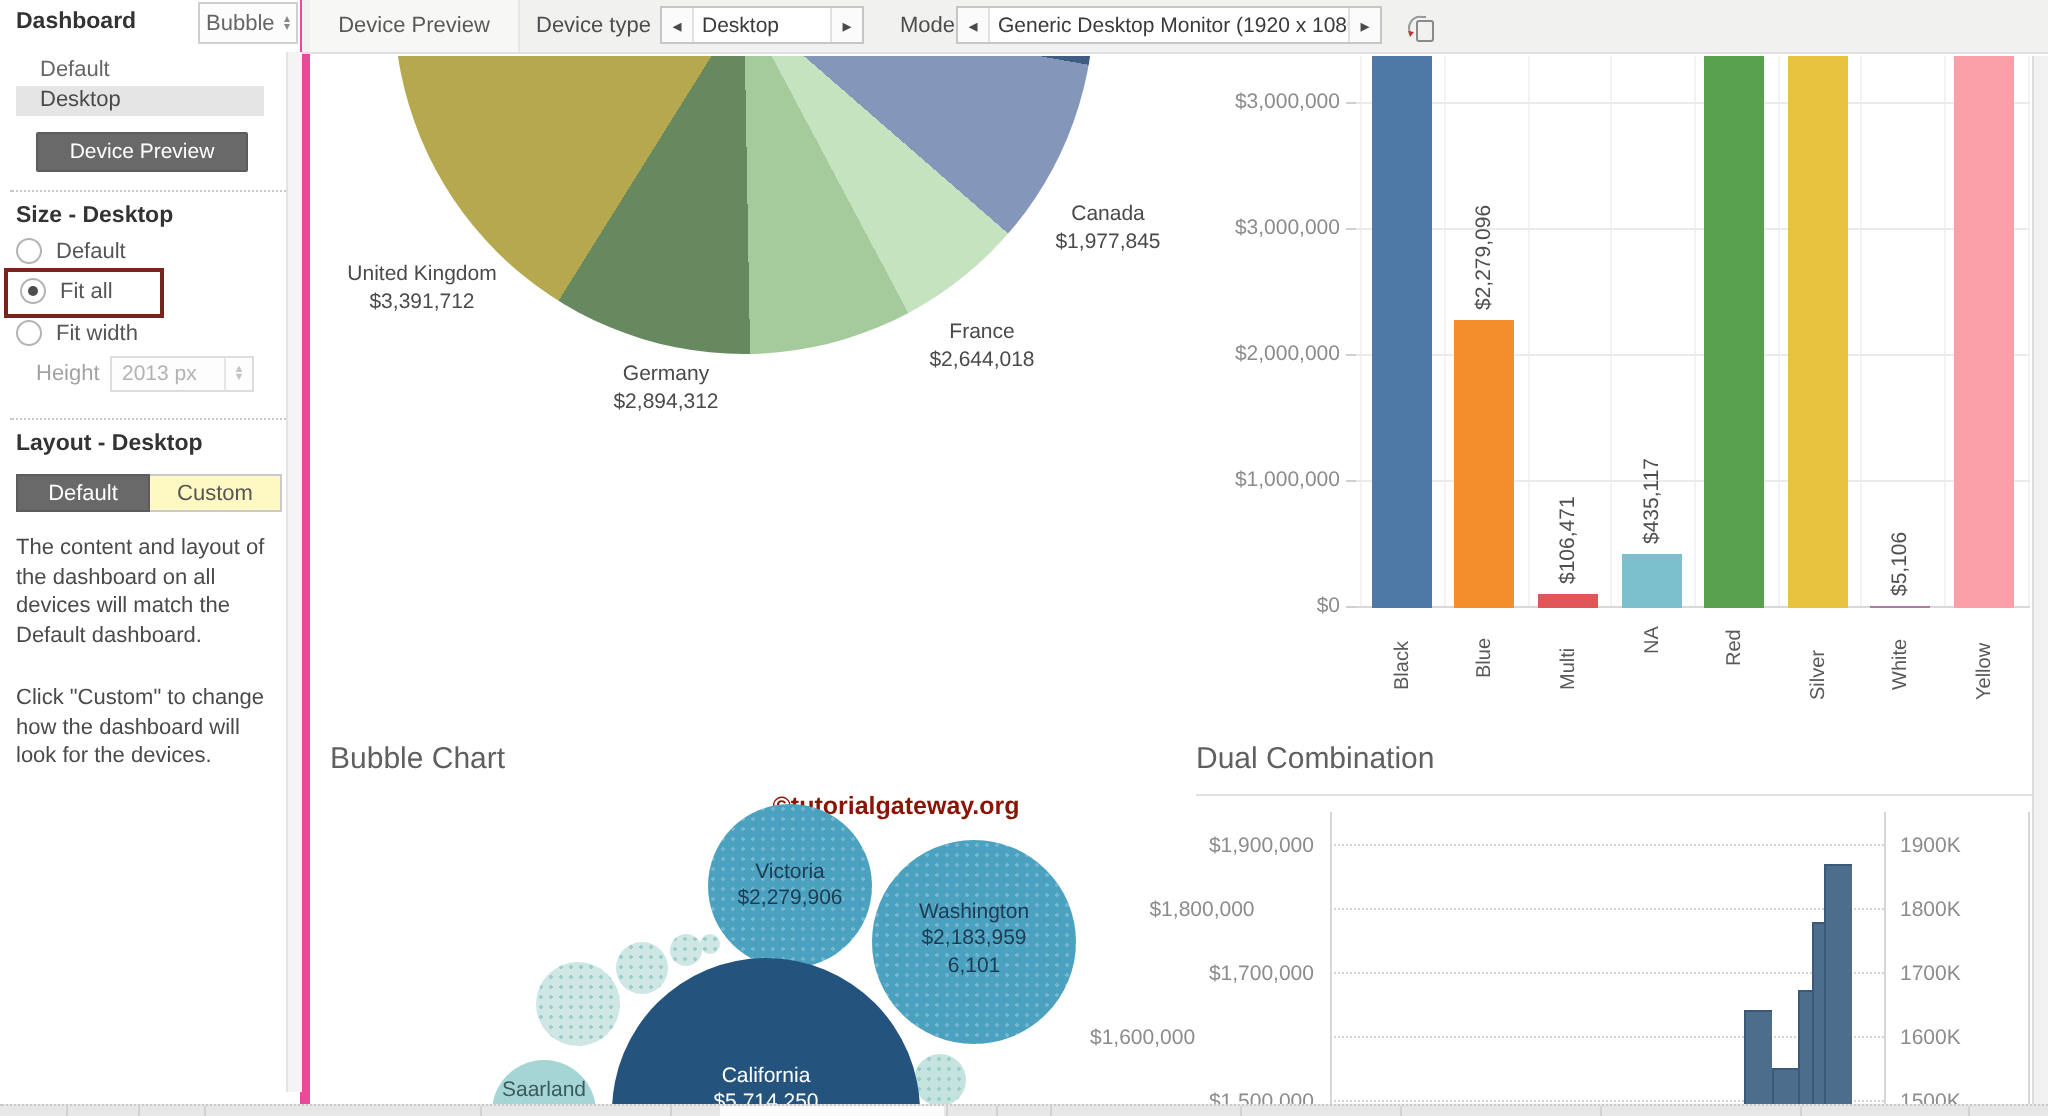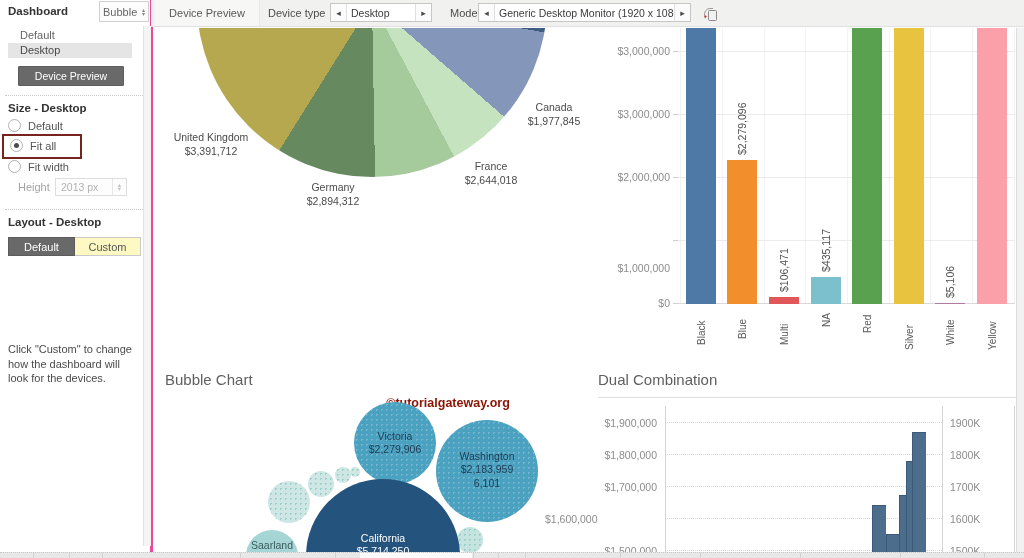--- a/index.html
+++ b/index.html
@@ -1,20 +1,20 @@
 <!DOCTYPE html>
 <html><head>
 <meta charset="utf-8">
 <style>
   html,body{margin:0;padding:0;background:#fff;}
   #stage{position:relative;width:1024px;height:558px;overflow:hidden;
          font-family:"Liberation Sans",sans-serif;background:#fff;}
   .abs{position:absolute;}
   
-  #sidebar{left:0;top:0;width:150px;height:552px;background:#fff;border-right:3px solid #ec4899;}
+  #sidebar{left:0;top:0;width:150px;height:552px;background:#fff;border-right:5px solid #ec4899;}
   #sb-scroll{left:143px;top:26px;width:7px;height:520px;background:#f4f4f4;border-left:1px solid #e3e3e3;}
   .sb-tab-label{font-size:11.5px;color:#333;font-weight:bold;}
   #tab-layout-box{left:99px;top:1px;width:50px;height:21px;border:1px solid #cfcfcf;background:#fcfcfc;
       display:flex;align-items:center;justify-content:space-between;padding:0 3px;box-sizing:border-box;}
   #tab-layout-box span.lbl{font-size:11px;color:#666;font-weight:normal;}
   .updown{display:flex;flex-direction:column;line-height:4px;font-size:6px;color:#888;}
   .sb-item{font-size:11px;color:#666;}
   #desktop-row{left:8px;top:43px;width:124px;height:15px;background:#e5e5e5;}
   #desktop-row span{position:absolute;left:12px;top:1px;font-size:11px;color:#4a4a4a;}
   #device-preview-btn{left:18px;top:66px;width:104px;height:18px;background:#696969;border:1px solid #5c5c5c;
@@ -102,20 +102,21 @@
           <span>▼</span>
         </span>
     </div>
     <div class="abs sb-divider" style="top:209px;"></div>
 
     <div class="abs sb-heading" style="left:8px;top:216px;">Layout - Desktop</div>
     <div id="seg-control" class="abs">
       <div id="seg-default">Default</div>
       <div id="seg-custom">Custom</div>
     </div>
+    <div class="abs sb-para" style="top:267px;">The content and layout of the dashboard on all devices will match the Default dashboard.</div>
     <div class="abs sb-para" style="top:342px;">Click "Custom" to change how the dashboard will look for the devices.</div>
     <div id="sb-scroll" class="abs"></div>
   </div>
 
   <div id="toolbar" class="abs">
     <div id="dp-tab" class="abs">Device Preview</div>
     <div class="abs tb-label" style="left:117px;">Device type</div>
     <div class="stepper abs" style="left:179px;width:102px;">
       <span class="arrow l">◂</span>
       <span class="val">Desktop</span>
@@ -161,21 +162,21 @@
         <div style="position: absolute; left: 648px; top: 0px; width: 1px; height: 276px; background: rgb(243, 243, 243);"></div>
         <div style="position: absolute; left: 690px; top: 0px; width: 1px; height: 276px; background: rgb(243, 243, 243);"></div>
         <div style="position: absolute; left: 732px; top: 0px; width: 1px; height: 276px; background: rgb(243, 243, 243);"></div>
         <div style="position: absolute; left: 773px; top: 0px; width: 1px; height: 276px; background: rgb(243, 243, 243);"></div>
         <div style="position: absolute; left: 815px; top: 0px; width: 1px; height: 276px; background: rgb(243, 243, 243);"></div>
         <div style="position: absolute; left: 857px; top: 0px; width: 1px; height: 276px; background: rgb(243, 243, 243);"></div>
         <div style="position: absolute; left: 521px; top: 275px; width: 337px; height: 1px; background: rgb(217, 217, 217);"></div>
         <div class="tick-label" style="position: absolute; left: 395px; top: 269px; width: 118px; text-align: right;">$0</div>
         <div style="position: absolute; left: 516px; top: 275px; width: 5px; height: 1px; background: rgb(207, 207, 207);"></div>
         <div style="position: absolute; left: 521px; top: 212px; width: 337px; height: 1px; background: rgb(235, 235, 235);"></div>
-        <div class="tick-label" style="position: absolute; left: 395px; top: 206px; width: 118px; text-align: right; margin-top: 28px;">$1,000,000</div>
+        <div class="tick-label" style="position: absolute; left: 395px; top: 206px; width: 118px; text-align: right;">$1,000,000</div>
         <div style="position: absolute; left: 516px; top: 212px; width: 5px; height: 1px; background: rgb(207, 207, 207);"></div>
         <div style="position: absolute; left: 521px; top: 149px; width: 337px; height: 1px; background: rgb(235, 235, 235);"></div>
         <div class="tick-label" style="position: absolute; left: 395px; top: 143px; width: 118px; text-align: right;">$2,000,000</div>
         <div style="position: absolute; left: 516px; top: 149px; width: 5px; height: 1px; background: rgb(207, 207, 207);"></div>
         <div style="position: absolute; left: 521px; top: 86px; width: 337px; height: 1px; background: rgb(235, 235, 235);"></div>
         <div class="tick-label" style="position: absolute; left: 395px; top: 80px; width: 118px; text-align: right;">$3,000,000</div>
         <div style="position: absolute; left: 516px; top: 86px; width: 5px; height: 1px; background: rgb(207, 207, 207);"></div>
         <div style="position: absolute; left: 521px; top: 23px; width: 337px; height: 1px; background: rgb(235, 235, 235);"></div>
         <div class="tick-label" style="position: absolute; left: 395px; top: 17px; width: 118px; text-align: right;">$3,000,000</div>
         <div style="position: absolute; left: 516px; top: 23px; width: 5px; height: 1px; background: rgb(207, 207, 207);"></div>
@@ -232,21 +233,21 @@
     <div id="dual-chart">
       <div class="abs chart-title" style="left:441px;top:343px;">Dual Combination</div>
     <div style="position: absolute; left: 441px; top: 369px; width: 418px; height: 1px; background: rgb(224, 224, 224);"></div>
         <div style="position: absolute; left: 508px; top: 378px; width: 1px; height: 146px; background: rgb(214, 214, 214);"></div>
         <div style="position: absolute; left: 785px; top: 378px; width: 1px; height: 146px; background: rgb(214, 214, 214);"></div>
         <div style="position: absolute; left: 857px; top: 378px; width: 1px; height: 146px; background: rgb(214, 214, 214);"></div>
         <div style="position: absolute; left: 508px; top: 394px; width: 277px; height: 0px; border-top: 1px dotted rgb(212, 212, 212);"></div>
         <div class="tick-label" style="position: absolute; left: 388px; top: 389px; width: 112px; text-align: right;">$1,900,000</div>
         <div class="tick-label" style="position: absolute; left: 793px; top: 389px; width: 60px;">1900K</div>
         <div style="position: absolute; left: 508px; top: 426px; width: 277px; height: 0px; border-top: 1px dotted rgb(212, 212, 212);"></div>
-        <div class="tick-label" style="position: absolute; left: 388px; top: 421px; width: 112px; text-align: right;">$1,800,000</div>
+        <div class="tick-label" style="position: absolute; left: 388px; top: 421px; width: 112px; text-align: center;">$1,800,000</div>
         <div class="tick-label" style="position: absolute; left: 793px; top: 421px; width: 60px;">1800K</div>
         <div style="position: absolute; left: 508px; top: 458px; width: 277px; height: 0px; border-top: 1px dotted rgb(212, 212, 212);"></div>
         <div class="tick-label" style="position: absolute; left: 388px; top: 453px; width: 112px; text-align: right;">$1,700,000</div>
         <div class="tick-label" style="position: absolute; left: 793px; top: 453px; width: 60px;">1700K</div>
         <div style="position: absolute; left: 508px; top: 490px; width: 277px; height: 0px; border-top: 1px dotted rgb(212, 212, 212);"></div>
         <div class="tick-label" style="position: absolute; left: 388px; top: 485px; width: 112px; text-align: left;">$1,600,000</div>
         <div class="tick-label" style="position: absolute; left: 793px; top: 485px; width: 60px;">1600K</div>
         <div style="position: absolute; left: 508px; top: 522px; width: 277px; height: 0px; border-top: 1px dotted rgb(212, 212, 212);"></div>
         <div class="tick-label" style="position: absolute; left: 388px; top: 517px; width: 112px; text-align: right;">$1,500,000</div>
         <div class="tick-label" style="position: absolute; left: 793px; top: 517px; width: 60px;">1500K</div>

